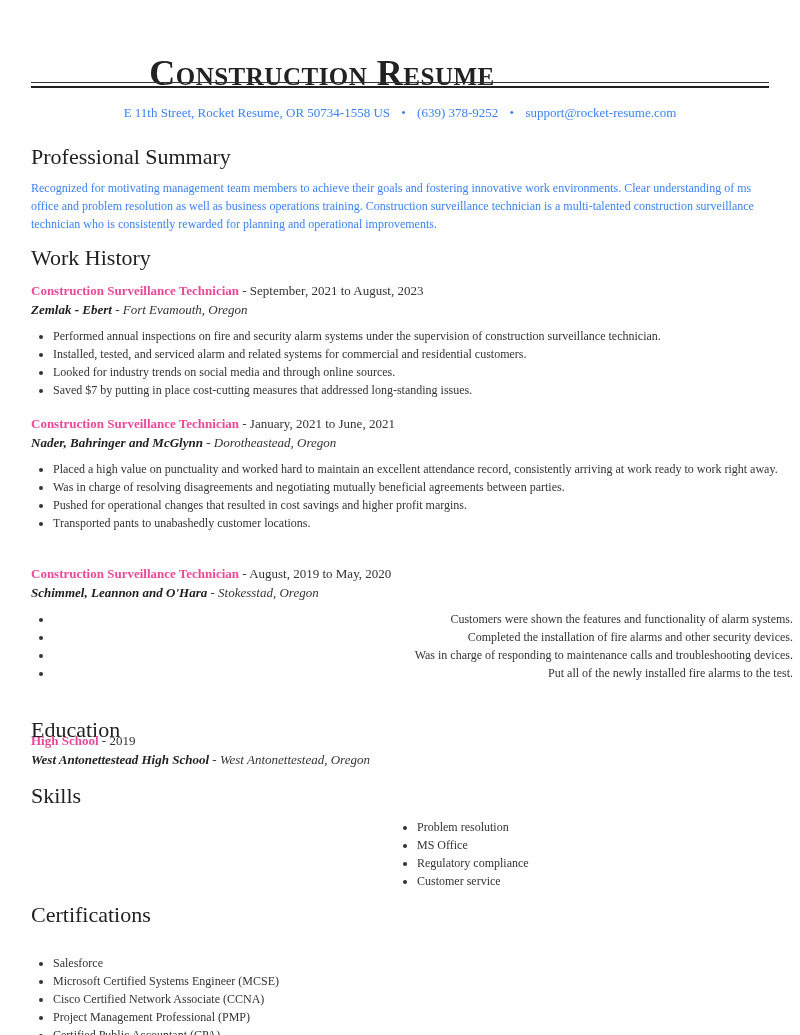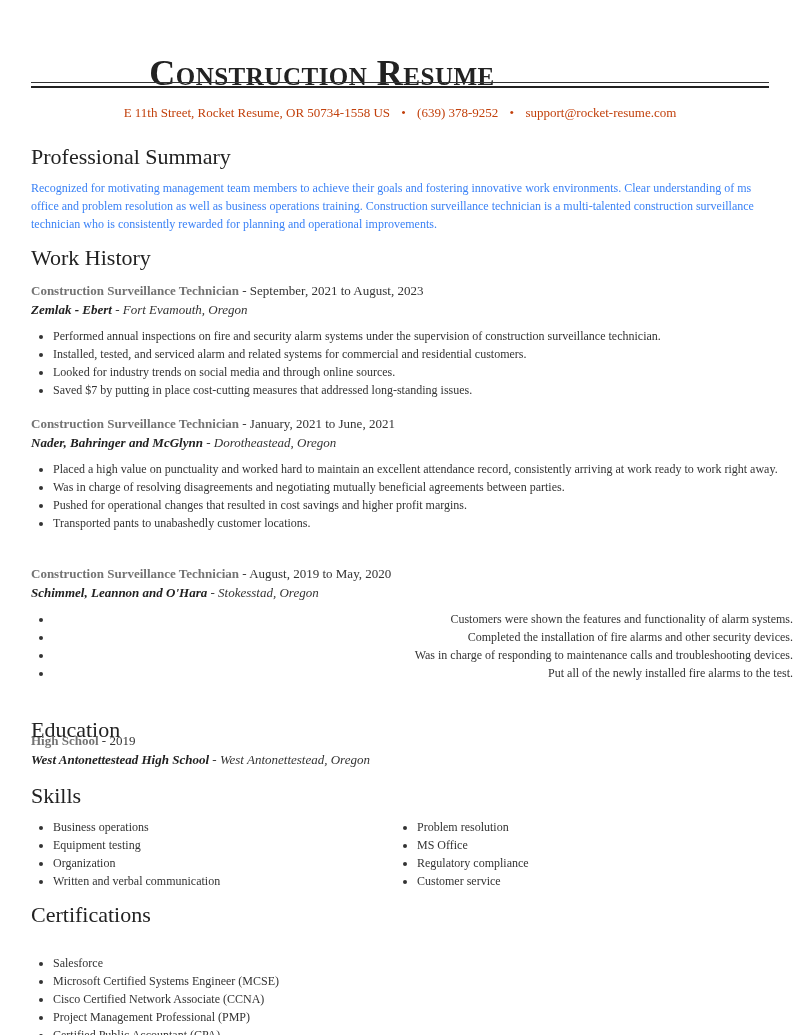--- a/index.html
+++ b/index.html
@@ -12,32 +12,32 @@
     .title {
       position: absolute; left: 0; top: 28px; width: 644px;
       text-align: center; font-size: 36px; font-weight: bold;
       font-variant: small-caps; letter-spacing: 0.5px; color: #222;
       line-height: 42px;
     }
     .rule-thin { position: absolute; left: 31px; width: 738px; top: 82px; height: 1px; background: #333; }
     .rule-thick { position: absolute; left: 31px; width: 738px; top: 86px; height: 2px; background: #222; }
     .contact {
       position: absolute; left: 0; top: 105px; width: 800px; text-align: center;
-      font-size: 13px; color: #c2410c; line-height: 16px;
+      font-size: 13px; color: #3b82f6; line-height: 16px;
     }
     .contact .sep { margin: 0 8px; }
     .section-title {
       position: absolute; left: 31px; font-size: 22px; font-weight: normal; color: #222;
       line-height: 26px; margin: 0;
     }
     .para {
       position: absolute; left: 31px; width: 740px; font-size: 12px; line-height: 18px; color: #3b82f6;
     }
     .job-head { position: absolute; left: 31px; font-size: 13px; line-height: 16px; color: #333; }
-    .job-head b { color: #737373; }
+    .job-head b { color: #ec4899; }
     .job-sub { position: absolute; left: 31px; font-size: 13px; line-height: 16px; font-style: italic; color: #333; }
     .job-sub b { color: #222; }
     ul.bullets {
       position: absolute; left: 31px; width: 740px; margin: 0; padding: 0 0 0 22px;
       font-size: 12px; line-height: 18px; color: #333;
     }
     ul.bullets li { margin: 0; padding: 0; }
     .skills-col { width: 340px; }
   </style>
 </head>
@@ -102,26 +102,20 @@
 
   <h2 class="section-title" style="top:717px;">Education</h2>
   <div class="job-head" style="top:733px;">
     <b>High School</b><span> - 2019</span>
   </div>
   <div class="job-sub" style="top:752px;">
     <b>West Antonettestead High School</b><span> - West Antonettestead, Oregon</span>
   </div>
 
   <h2 class="section-title" style="top:783px;">Skills</h2>
-  <ul class="bullets skills-col" style="top:818px;">
-    <li>Business operations</li>
-    <li>Equipment testing</li>
-    <li>Organization</li>
-    <li>Written and verbal communication</li>
-  </ul>
   <ul class="bullets skills-col" style="top:818px; left:395px;">
     <li>Problem resolution</li>
     <li>MS Office</li>
     <li>Regulatory compliance</li>
     <li>Customer service</li>
   </ul>
 
   <h2 class="section-title" style="top:902px;">Certifications</h2>
   <ul class="bullets" style="top:937px;margin-top:17px;">
     <li>Salesforce</li>

